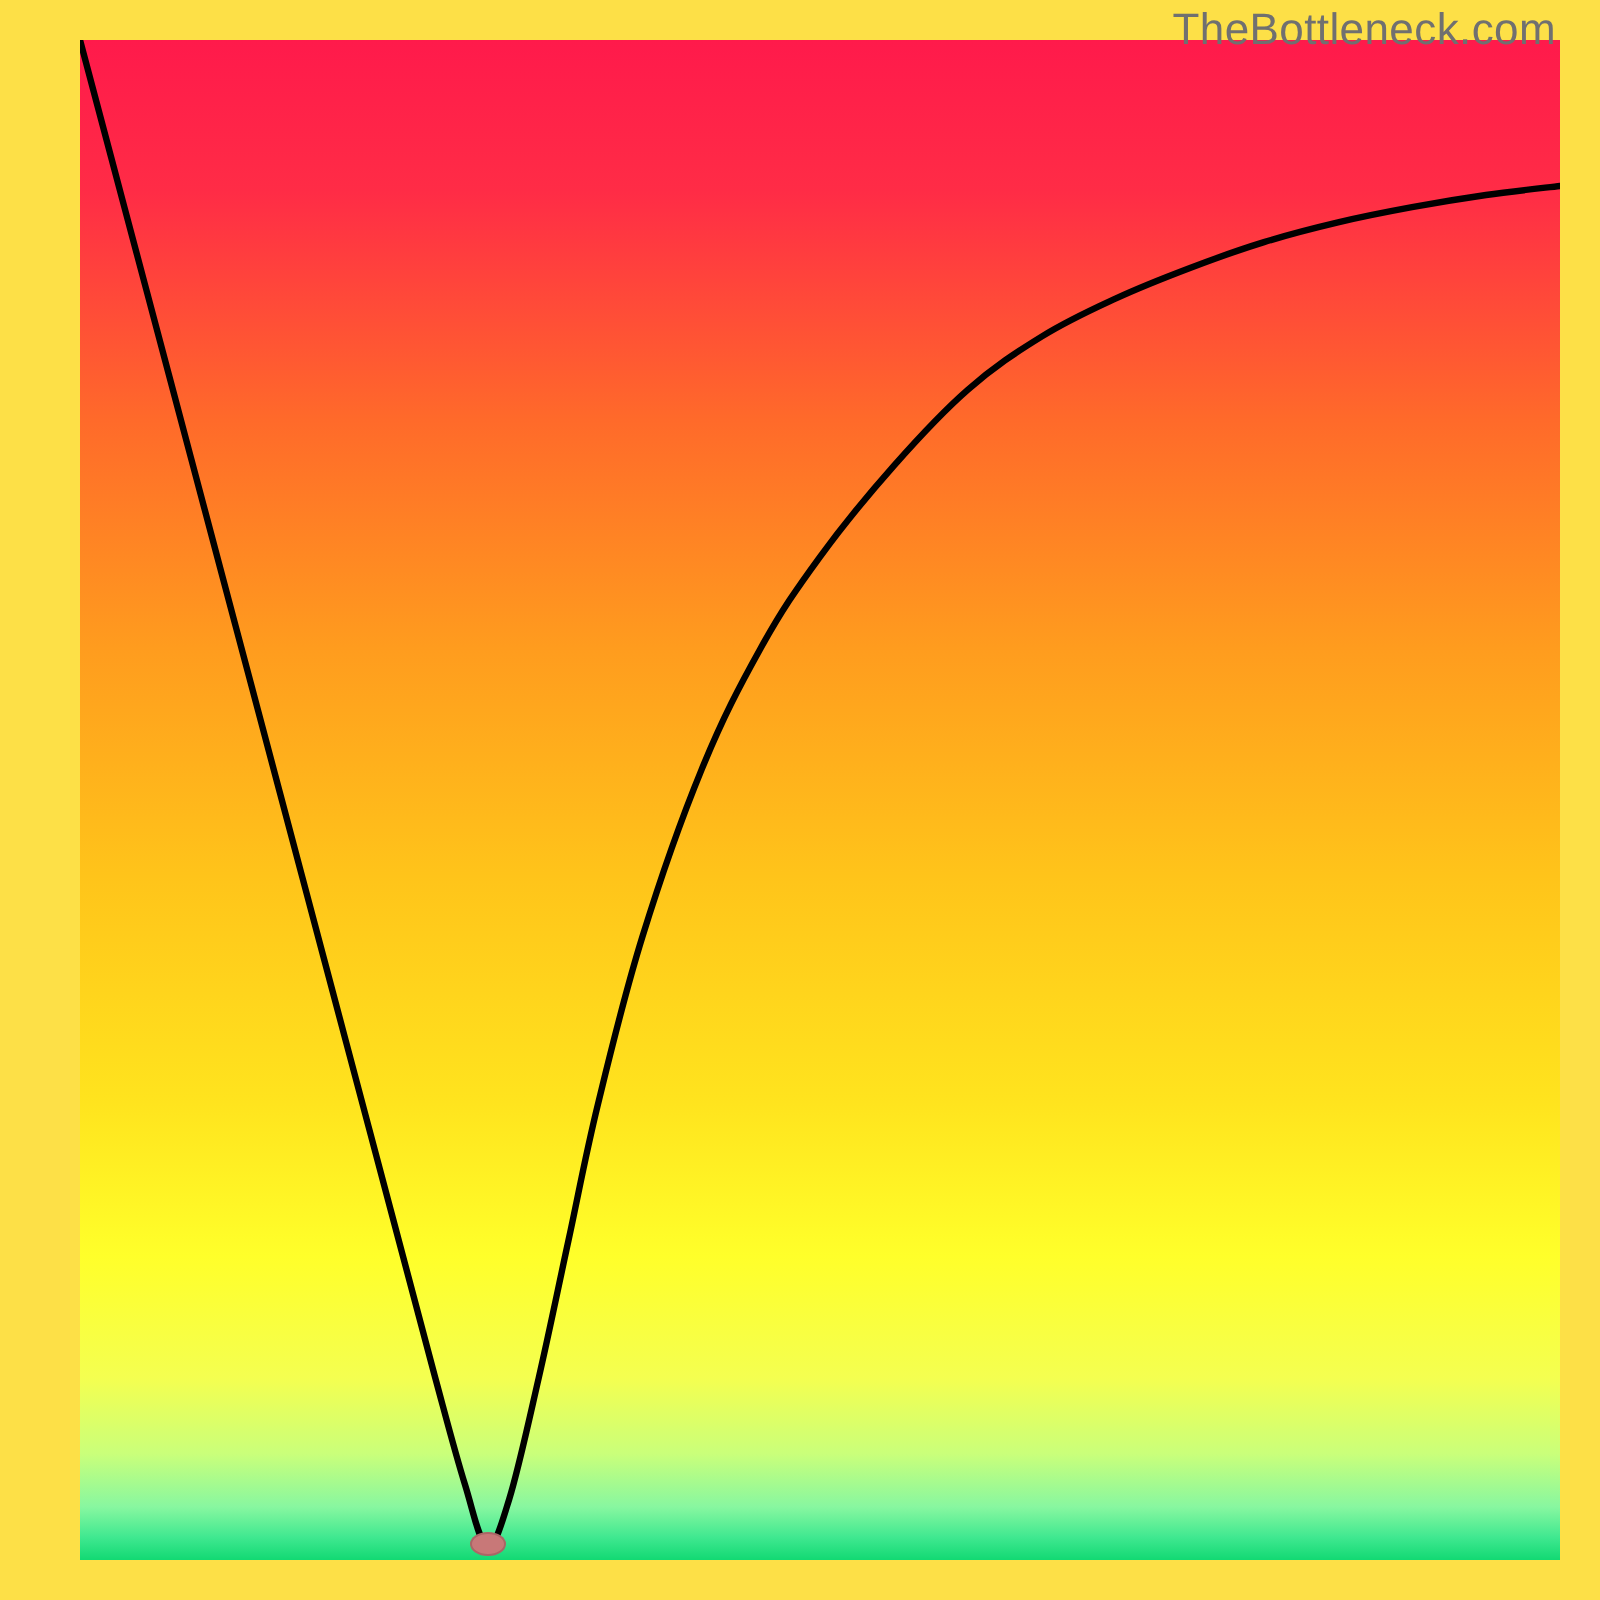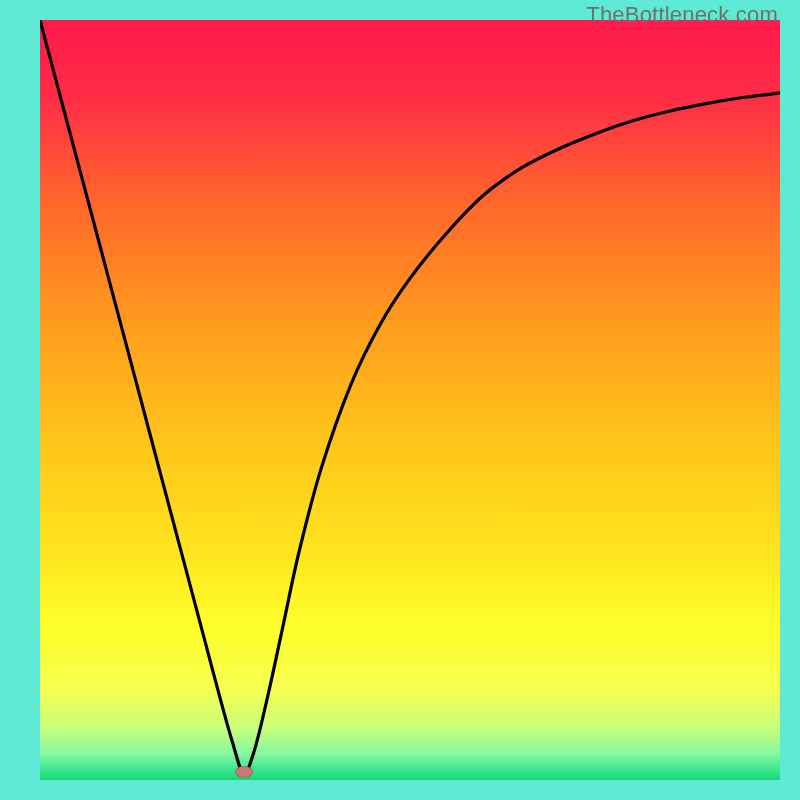--- a/index.html
+++ b/index.html
@@ -8,21 +8,21 @@
     width: 800px;
     height: 800px;
     overflow: hidden;
     background: #000;
     font-family: Arial, Helvetica, sans-serif;
   }
   .frame {
     position: relative;
     width: 800px;
     height: 800px;
-    background: #5eead4;
+    background: #fde047;
   }
   .plot-area {
     position: absolute;
     left: 40px;
     top: 20px;
     width: 740px;
     height: 760px;
   }
   .gradient-bg {
     position: absolute;

